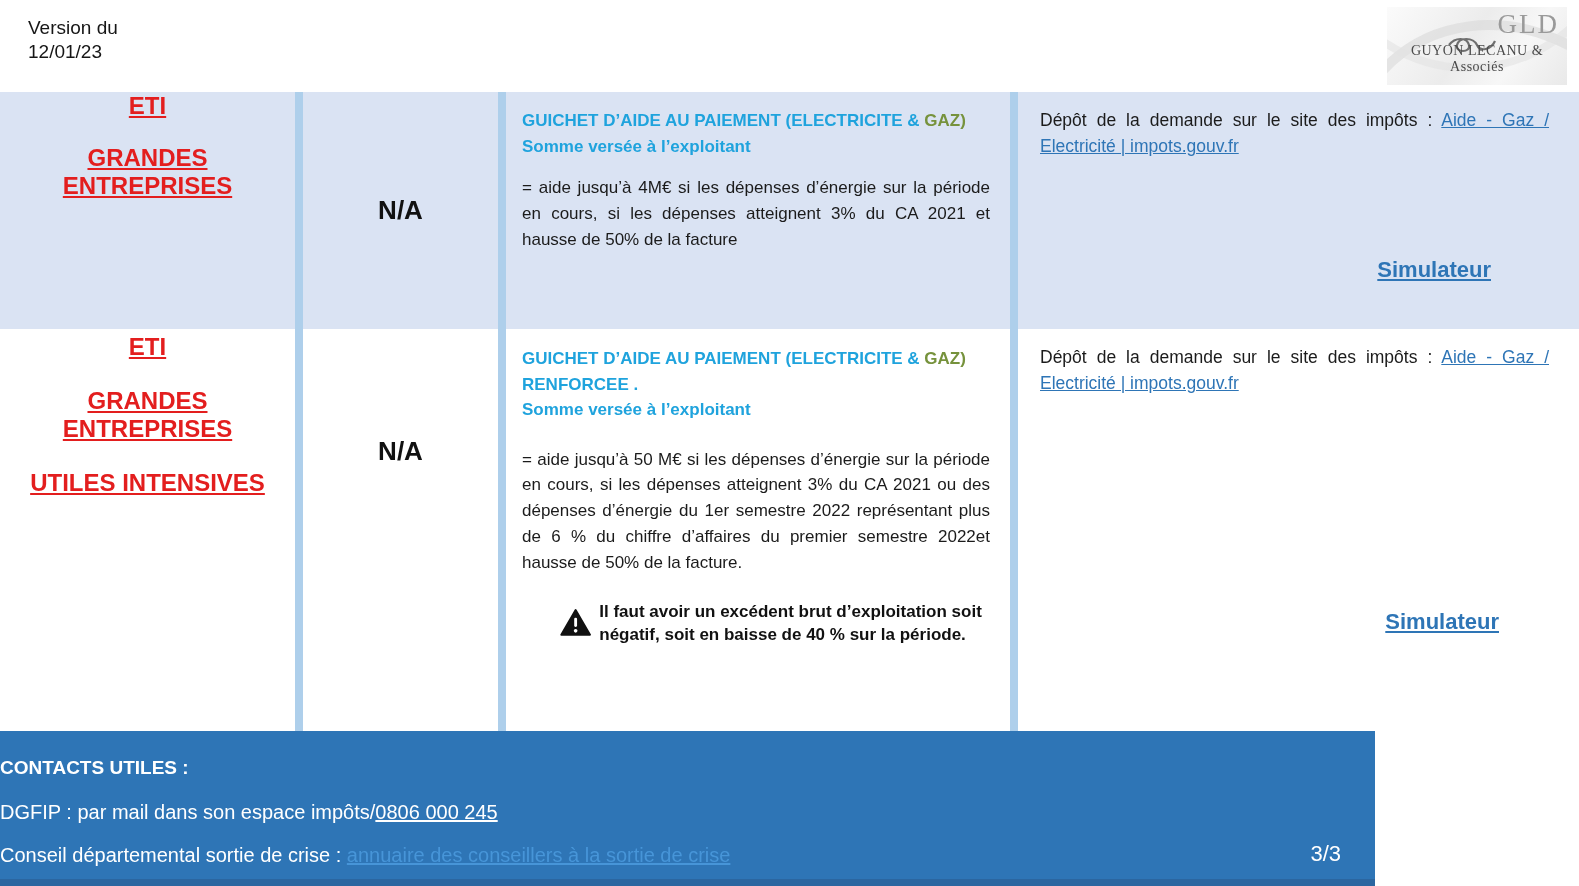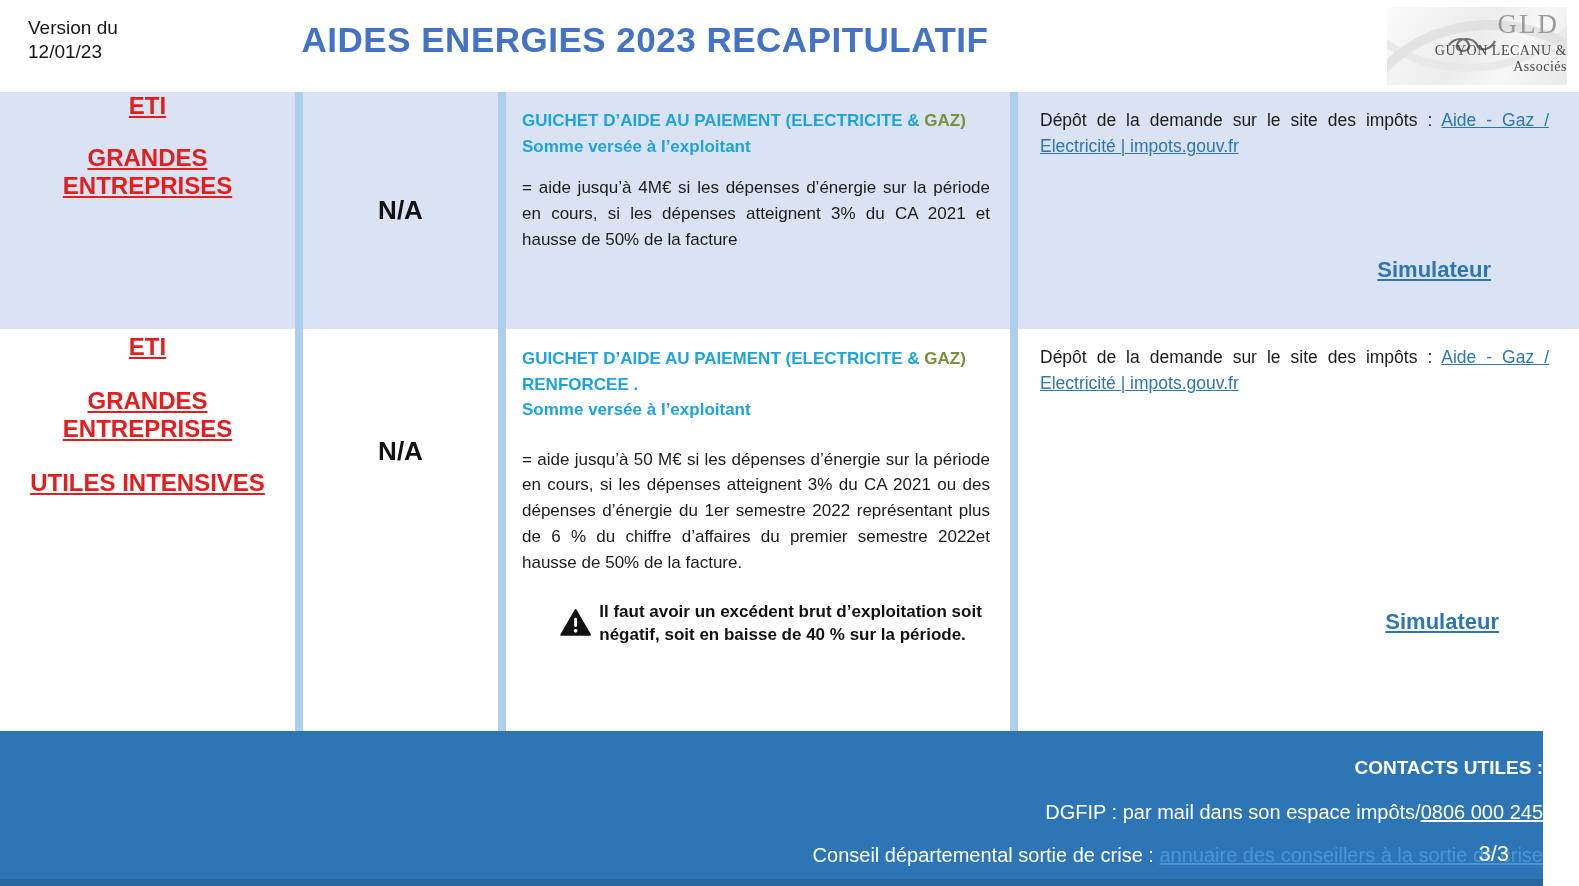--- a/index.html
+++ b/index.html
@@ -15,21 +15,21 @@
 
   
   .version{position:absolute;left:28px;top:16px;font-size:19px;line-height:1.25;color:#161616;}
   .page-title{position:absolute;left:285px;top:20px;width:720px;text-align:center;
     font-size:35px;font-weight:bold;letter-spacing:.5px;color:var(--title-blue);}
   .logo{position:absolute;right:12px;top:7px;width:180px;height:78px;
     background:linear-gradient(125deg,#fbfbfb 0%,#ececec 45%,#f7f7f7 70%,#e9e9e9 100%);
     font-family:"Liberation Serif",serif;overflow:hidden;}
   .logo svg{position:absolute;left:0;top:0;}
   .logo .gld{position:absolute;right:8px;top:2px;font-size:27px;letter-spacing:2px;color:#9a9a9a;}
-  .logo .firm{position:absolute;left:0;right:0;bottom:10px;text-align:right;font-size:14px;
+  .logo .firm{position:absolute;left:0;right:0;bottom:10px;text-align:center;font-size:14px;
     letter-spacing:.5px;color:#4a4a4a;}
 
   
   .doc-table{position:absolute;left:0;top:92px;width:1579px;height:639px;}
   .col-sep{position:absolute;top:0;width:8px;height:639px;background:var(--sep-blue);z-index:0;}
   .sep1{left:295px;} .sep2{left:498px;} .sep3{left:1010px;}
   .t-row{position:relative;z-index:1;display:flex;width:1579px;}
   .spacer{width:8px;flex:0 0 8px;}
   .c1{width:295px;flex:0 0 295px;} .c2{width:195px;flex:0 0 195px;}
   .c3{width:504px;flex:0 0 504px;} .c4{width:561px;flex:0 0 561px;}
@@ -60,39 +60,38 @@
 
   .steps{padding:15px 30px 0 22px;display:flex;flex-direction:column;}
   .row2 .steps{padding-top:11px;}
   .steps-p{font-size:17.5px;line-height:1.5;text-align:justify;color:#1b1b1b;}
   .link{color:var(--link-blue);text-decoration:underline;cursor:pointer;}
   .simulator{margin-top:auto;align-self:flex-end;margin-right:58px;margin-bottom:46px;
     font-size:22px;font-weight:bold;color:var(--link-blue);text-decoration:underline;cursor:pointer;}
   .row2 .simulator{margin-bottom:26px;margin-right:50px;}
 
   
-  .footer{position:absolute;left:0;top:731px;width:1543px;height:155px;background:var(--bar-blue);
-    color:#fff;text-align:right;border-bottom:7px solid #2b66a0;}
+  .footer{position:absolute;left:0;top:731px;width:1375px;height:155px;background:var(--bar-blue);
+    color:#fff;text-align:left;border-bottom:7px solid #2b66a0;}
   .footer .f-title{padding-top:26px;font-size:19px;font-weight:bold;}
   .footer .f-line1{margin-top:22px;font-size:20px;}
   .footer .f-line2{margin-top:20px;font-size:20px;}
   .f-phone{color:#fff;text-decoration:underline;cursor:pointer;}
   .f-link{color:var(--bar-link);text-decoration:underline;cursor:pointer;margin-top:36px;}
   .page-num{position:absolute;right:34px;bottom:12px;font-size:22px;color:#fff;}
 </style>
 </head>
 <body>
 
 <div class="page">
 
   <div class="version">
     <div>Version du</div>
     <div>12/01/23</div>
   </div>
-  <div class="page-title">AIDES ENERGIES 2023 RECAPITULATIF</div>
   <div class="logo">
     <svg width="180" height="78" viewBox="0 0 180 78">
       <path d="M-10 70 C 40 10, 120 5, 185 40" stroke="#d8d8d8" stroke-width="10" fill="none" opacity="0.6"></path>
       <path d="M-10 30 C 50 75, 130 70, 185 20" stroke="#e2e2e2" stroke-width="8" fill="none" opacity="0.6"></path>
       <path d="M62 38 c 6 -8 18 -8 20 0 c 2 8 -14 8 -12 0 c 2 -8 16 -8 20 0 c 3 7 14 5 18 -4" stroke="#6f6f6f" stroke-width="2.2" fill="none"></path>
     </svg>
     <div class="gld">GLD</div>
     <div class="firm">GUYON LECANU &amp; Associés</div>
   </div>
 

